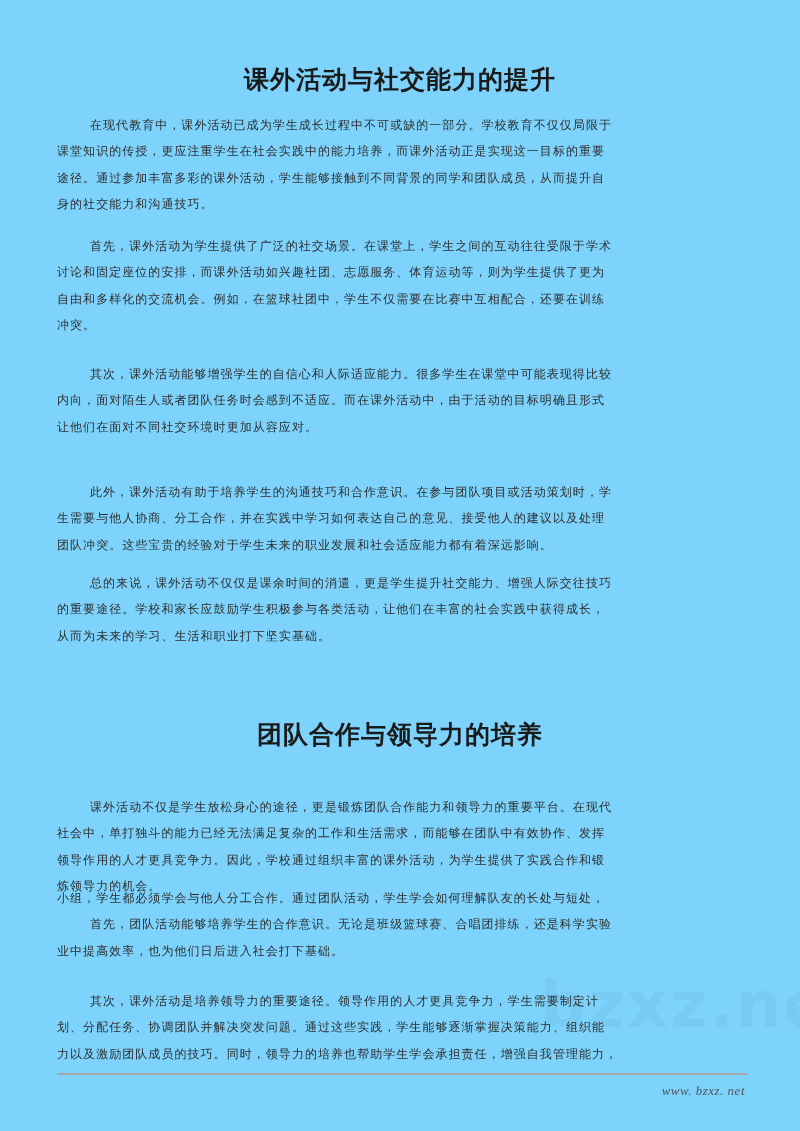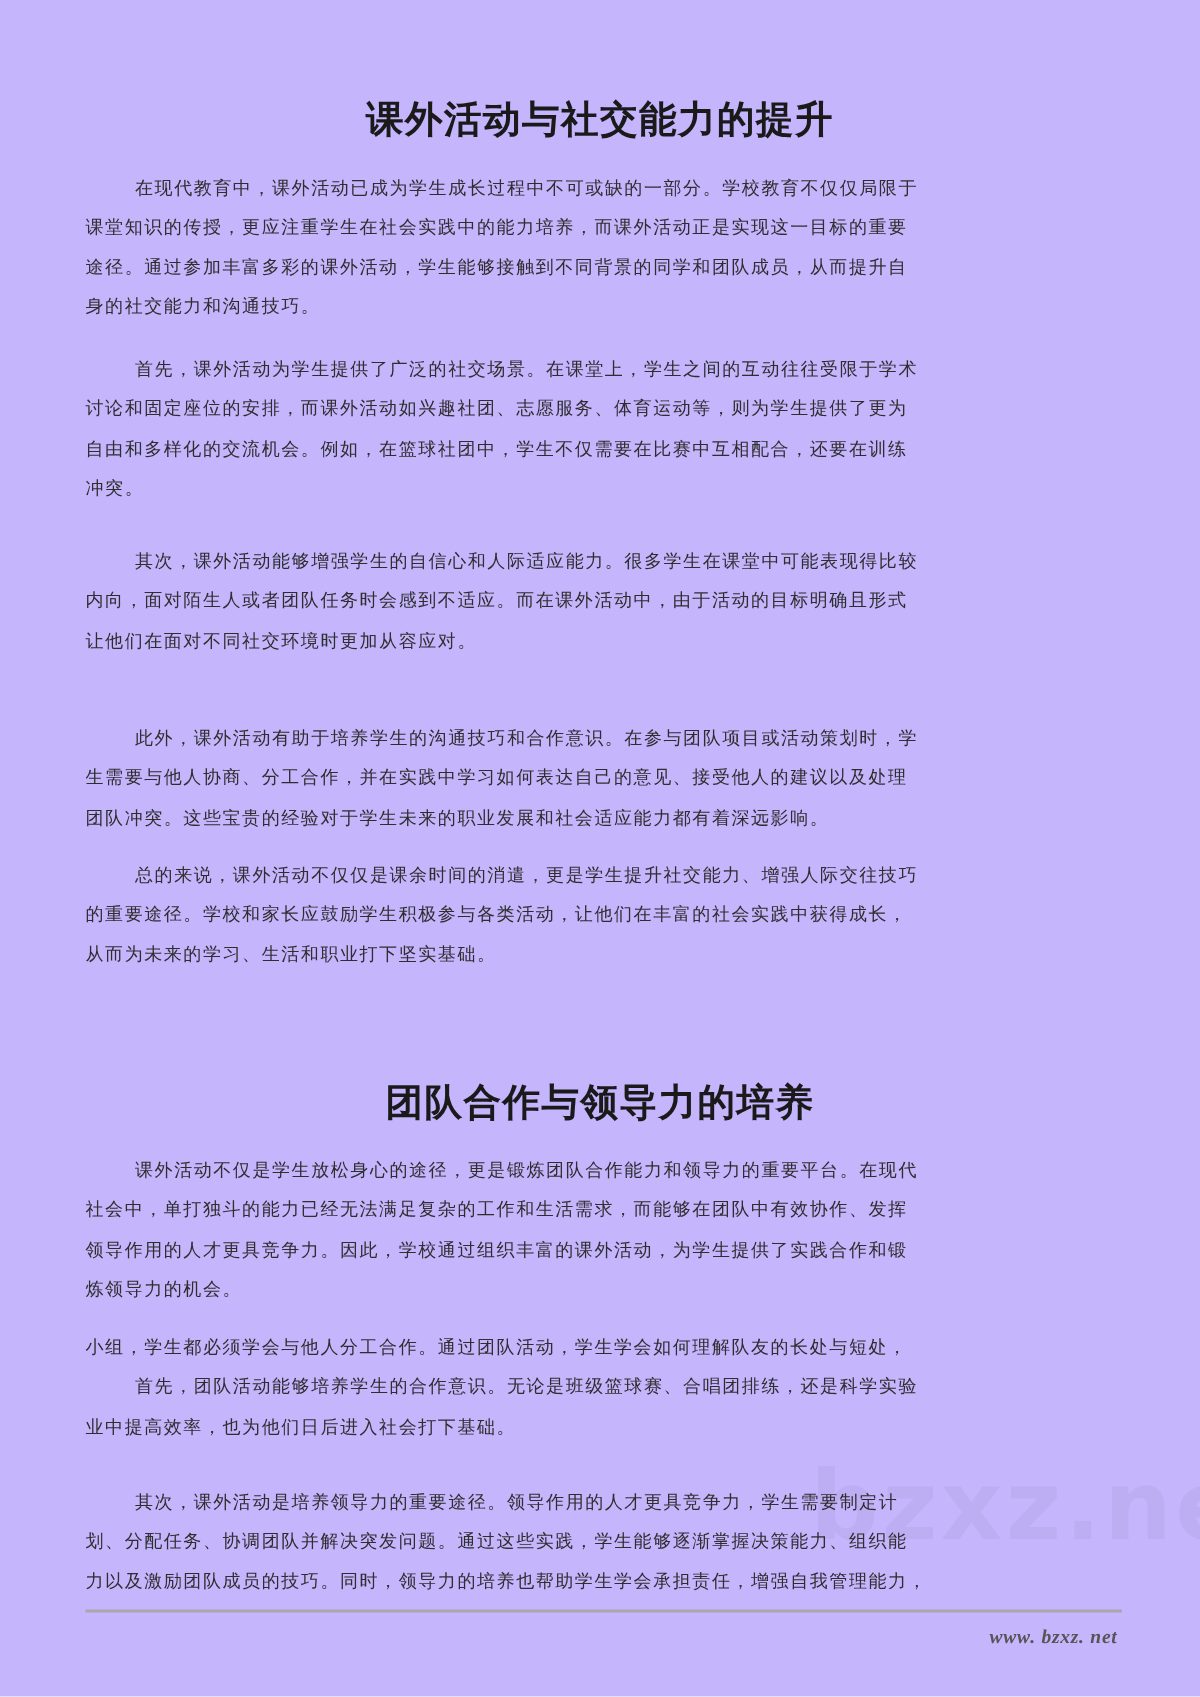--- a/index.html
+++ b/index.html
@@ -1,28 +1,28 @@
 <!DOCTYPE html>
 <html><head>
 <meta charset="utf-8">
 <style>
   html, body { margin: 0; padding: 0; background: #ffffff; }
   body { width: 800px; height: 1131px; position: relative; overflow: hidden;
          font-family: "DejaVu Serif", "Liberation Serif", serif; color: #2b2b2b; }
-  .page { position: absolute; left: 0; top: 0; width: 800px; height: 1131px; background: #c4b5fd; }
+  .page { position: absolute; left: 0; top: 0; width: 800px; height: 1131px; background: #7dd3fc; }
   .title { position: absolute; left: 0; width: 800px; text-align: center;
            font-family: "DejaVu Sans", "Liberation Sans", sans-serif;
            font-weight: bold; font-size: 25px; letter-spacing: 1px; color: #1a1a1a; }
   .para { position: absolute; left: 57px; width: 690px; }
   .line { display: block; height: 26.4px; line-height: 26.4px; font-size: 12px;
           white-space: nowrap; letter-spacing: 1.05px; color: #2e2e2e; }
   .line.indent { padding-left: 33px; }
   .rule { position: absolute; left: 57px; top: 1073px; width: 691px; height: 2px; background: #a8a8a8; }
   .footer { position: absolute; right: 55px; top: 1083px; font-style: italic;
-            font-family: "Liberation Serif", "DejaVu Serif", serif; font-size: 13px; color: #555; letter-spacing: 0.5px; font-weight: bold; }
+            font-family: "Liberation Serif", "DejaVu Serif", serif; font-size: 13px; color: #555; letter-spacing: 0.5px; }
   .watermark { position: absolute; left: 540px; top: 968px; font-family: "DejaVu Sans", sans-serif;
                font-weight: bold; font-size: 64px; color: rgba(0,0,0,0.035); letter-spacing: 2px; pointer-events: none; }
 </style>
 </head>
 <body>
 
 <div class="page">
 
   <div class="title" style="top:63px;">课外活动与社交能力的提升</div>
 
@@ -53,21 +53,21 @@
   </div>
 
   <div class="para" style="top:570px;">
     <span class="line indent">总的来说，课外活动不仅仅是课余时间的消遣，更是学生提升社交能力、增强人际交往技巧</span>
     <span class="line">的重要途径。学校和家长应鼓励学生积极参与各类活动，让他们在丰富的社会实践中获得成长，</span>
     <span class="line">从而为未来的学习、生活和职业打下坚实基础。</span>
   </div>
 
   <div class="title" style="top:718px;">团队合作与领导力的培养</div>
 
-  <div class="para" style="top:767px;">
+  <div class="para" style="top:794px;">
     <span class="line indent">课外活动不仅是学生放松身心的途径，更是锻炼团队合作能力和领导力的重要平台。在现代</span>
     <span class="line">社会中，单打独斗的能力已经无法满足复杂的工作和生活需求，而能够在团队中有效协作、发挥</span>
     <span class="line">领导作用的人才更具竞争力。因此，学校通过组织丰富的课外活动，为学生提供了实践合作和锻</span>
     <span class="line">炼领导力的机会。</span>
   </div>
 
   <div class="para" style="top:885px;">
     <span class="line">小组，学生都必须学会与他人分工合作。通过团队活动，学生学会如何理解队友的长处与短处，</span>
     <span class="line indent">首先，团队活动能够培养学生的合作意识。无论是班级篮球赛、合唱团排练，还是科学实验</span>
     <span class="line">业中提高效率，也为他们日后进入社会打下基础。</span>

